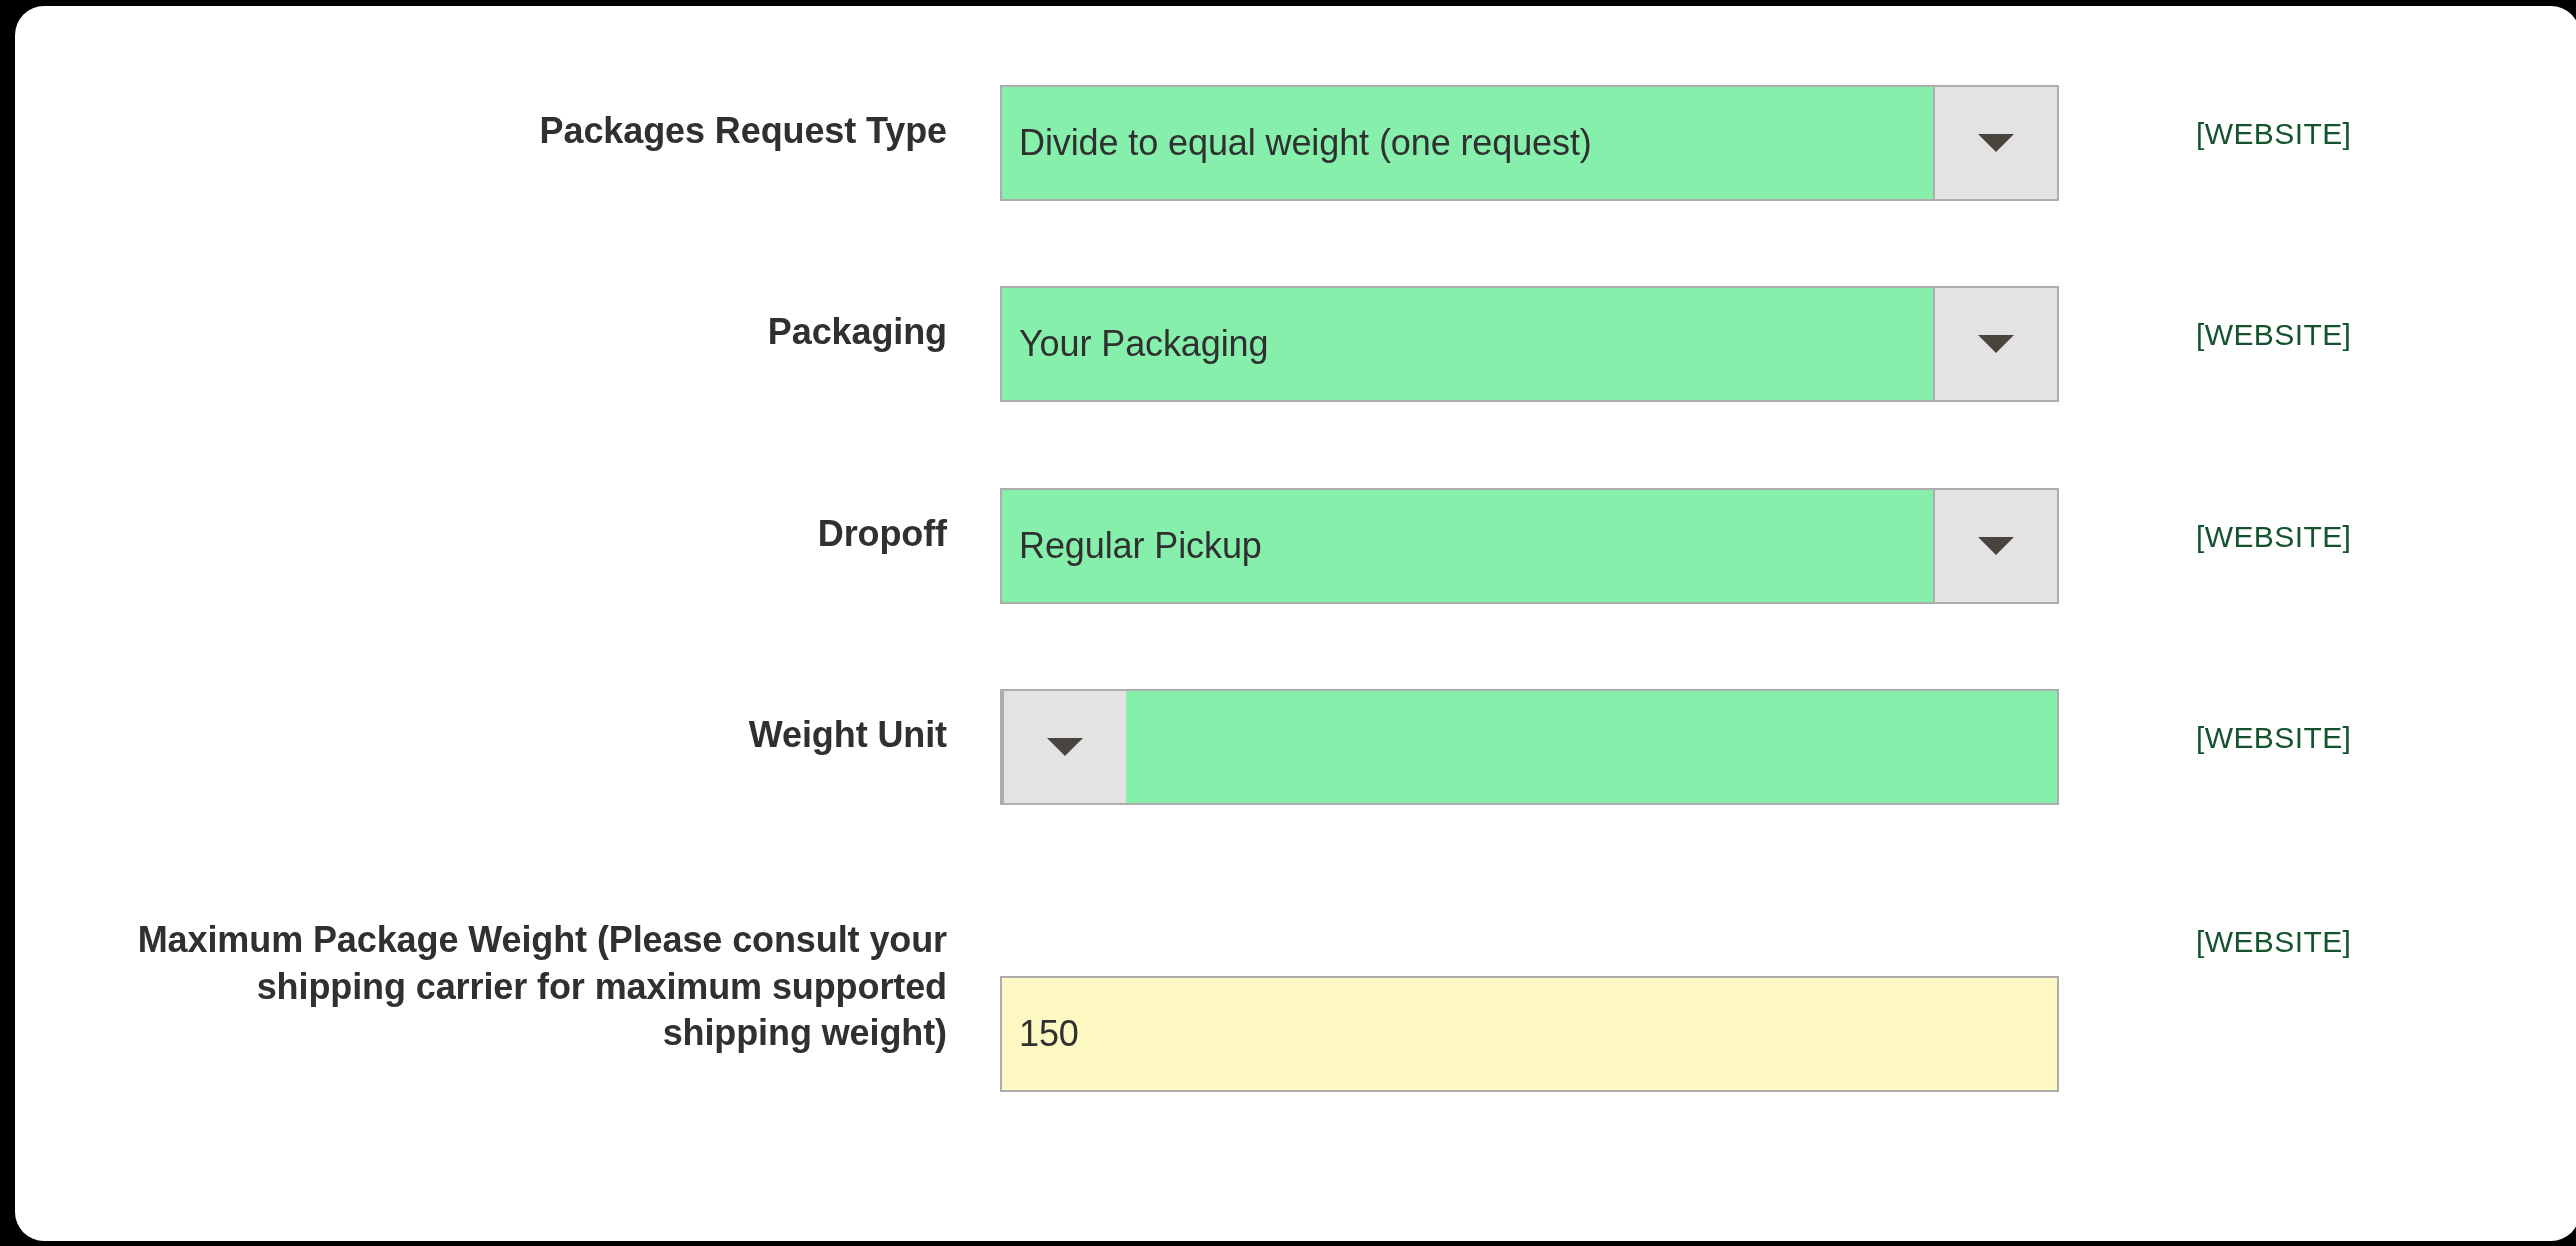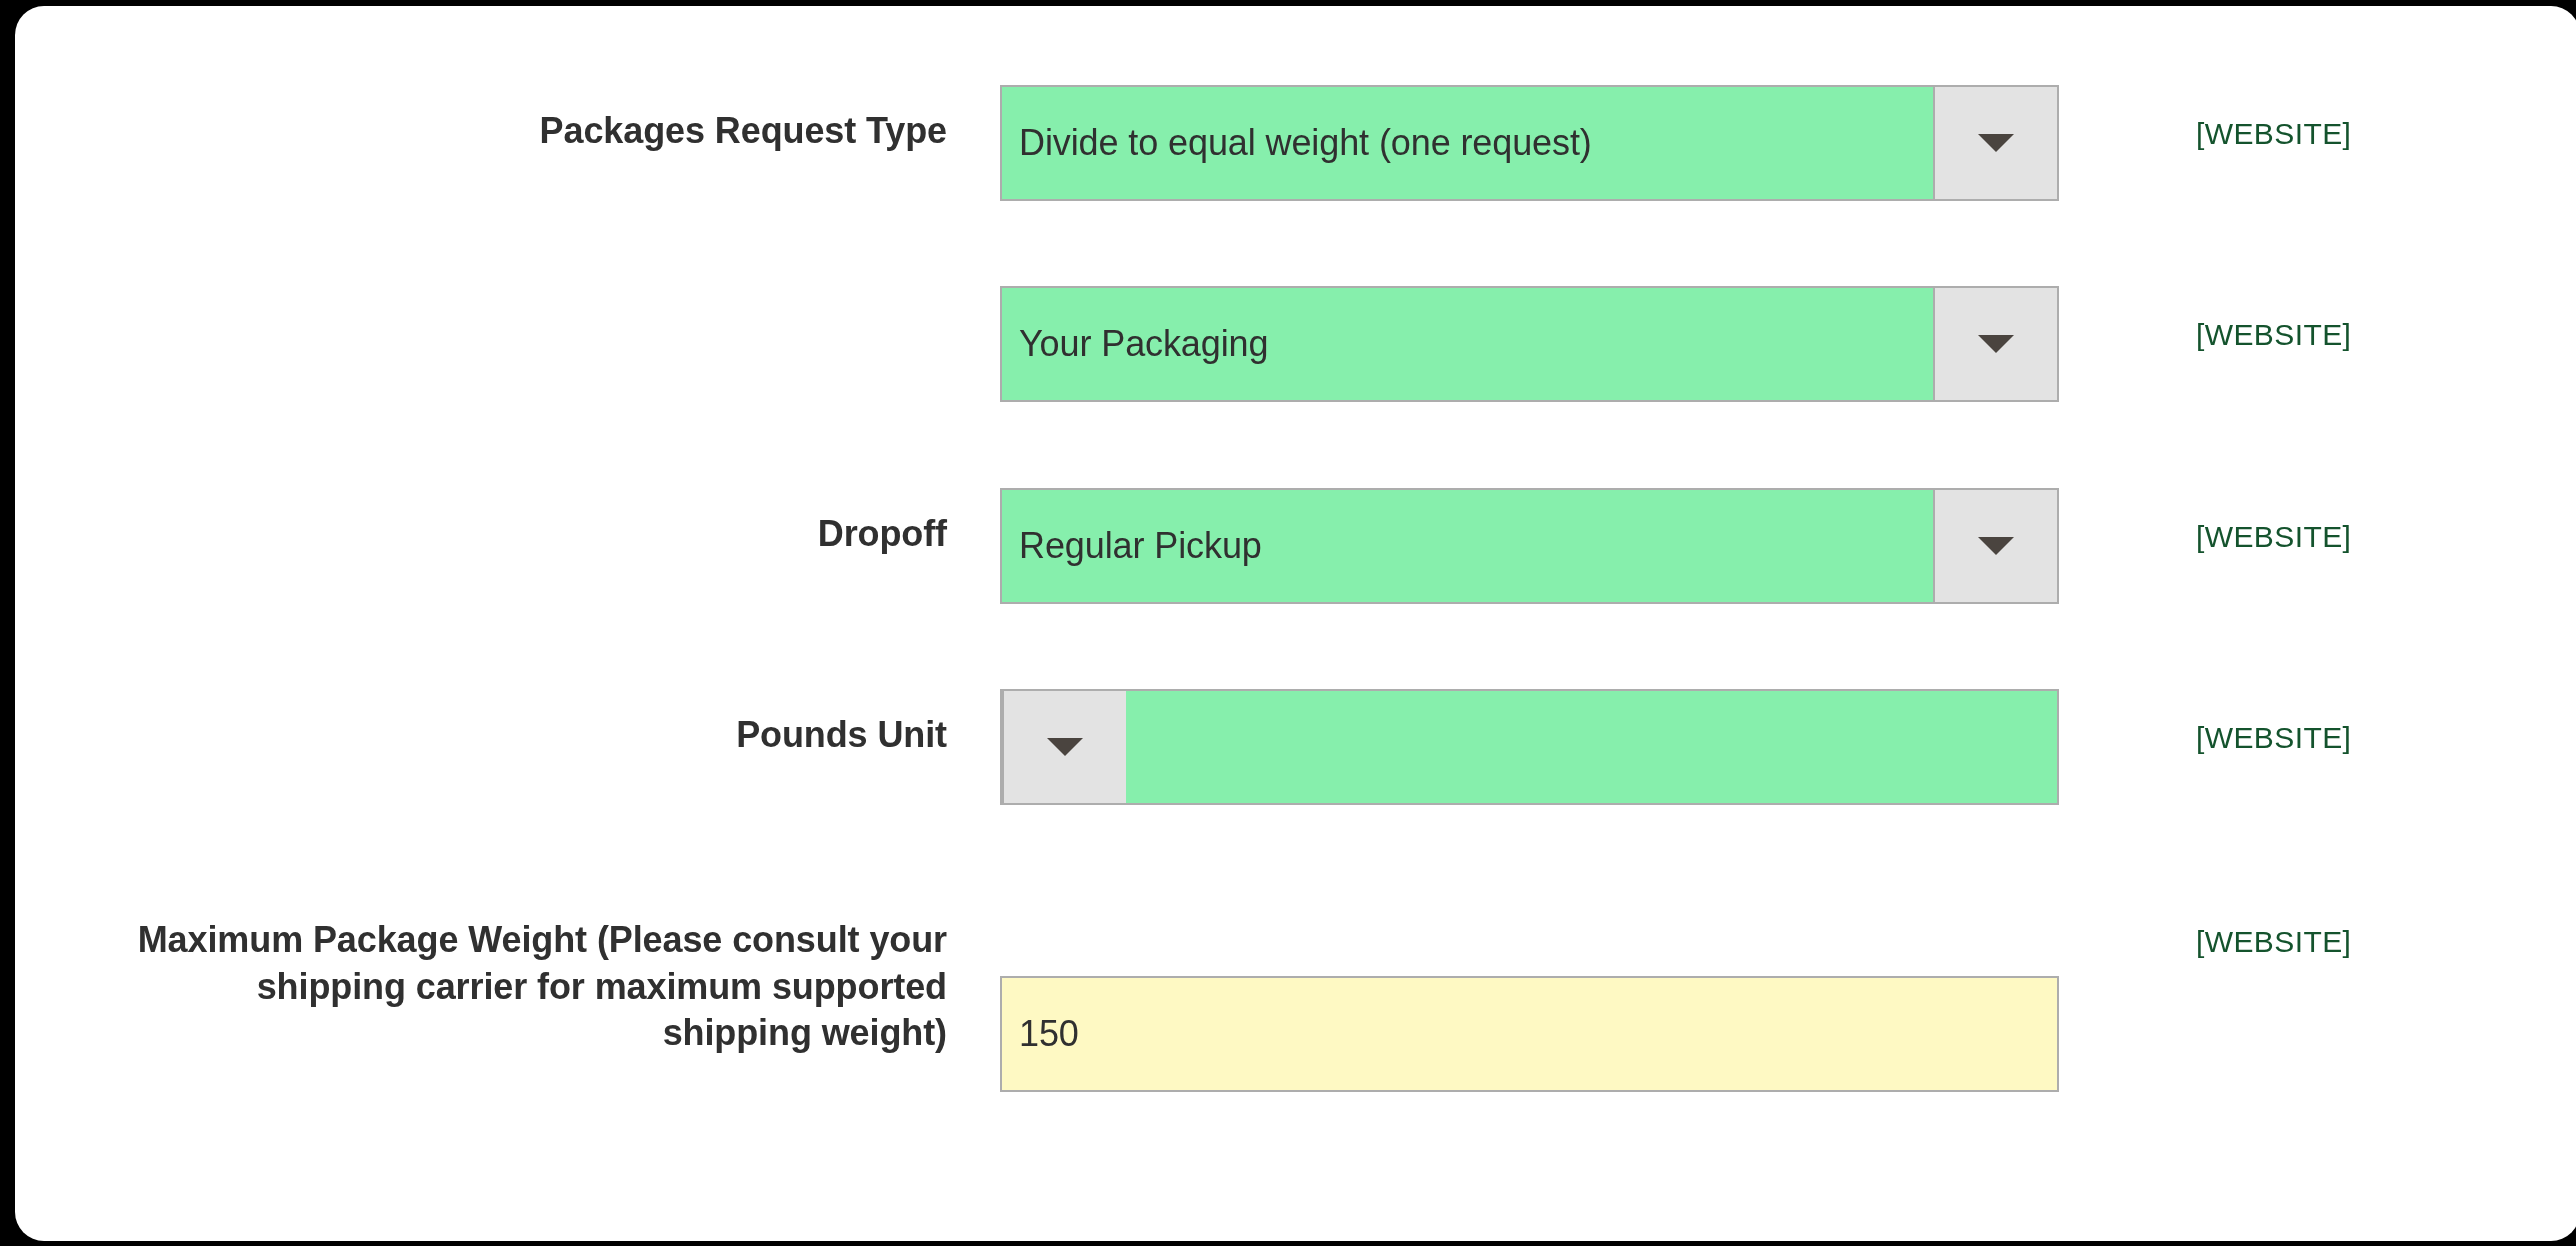--- a/index.html
+++ b/index.html
@@ -132,20 +132,21 @@
       <div class="select">
         <div class="select-value">Divide to equal weight (one request)</div>
         <div class="select-arrow-btn">
           <span class="caret"></span>
         </div>
       </div>
       <div class="scope" style="top:32px;">[WEBSITE]</div>
     </div>
 
     <div class="row" style="top:280px;height:116px;">
+      <div class="label" style="top:23px;">Packaging</div>
       <div class="select">
         <div class="select-value">Your Packaging</div>
         <div class="select-arrow-btn">
           <span class="caret"></span>
         </div>
       </div>
       <div class="scope" style="top:32px;">[WEBSITE]</div>
     </div>
 
     <div class="row" style="top:482px;height:116px;">
@@ -153,21 +154,21 @@
       <div class="select">
         <div class="select-value">Regular Pickup</div>
         <div class="select-arrow-btn">
           <span class="caret"></span>
         </div>
       </div>
       <div class="scope" style="top:32px;">[WEBSITE]</div>
     </div>
 
     <div class="row" style="top:683px;height:116px;">
-      <div class="label" style="top:23px;">Pounds Unit</div>
+      <div class="label" style="top:23px;">Weight Unit</div>
       <div class="select">
         <div class="select-arrow-btn">
           <span class="caret"></span>
         </div>
       </div>
       <div class="scope" style="top:32px;">[WEBSITE]</div>
     </div>
 
     <div class="row" style="top:884px;height:259px;text-decoration:underline;">
       <div class="label" style="top:27px;">Maximum Package Weight (Please consult your shipping carrier for maximum supported shipping weight)</div>

